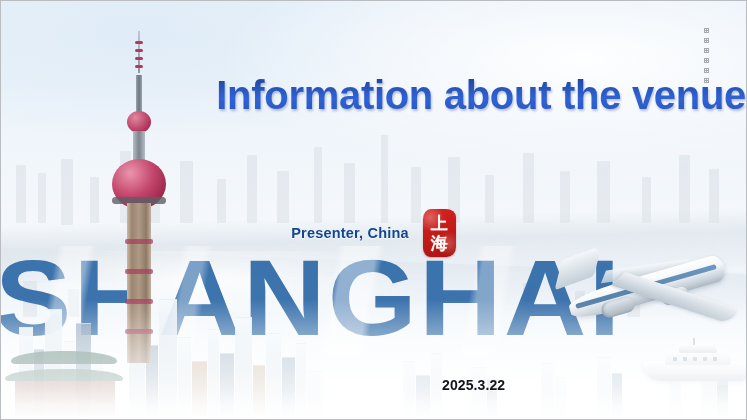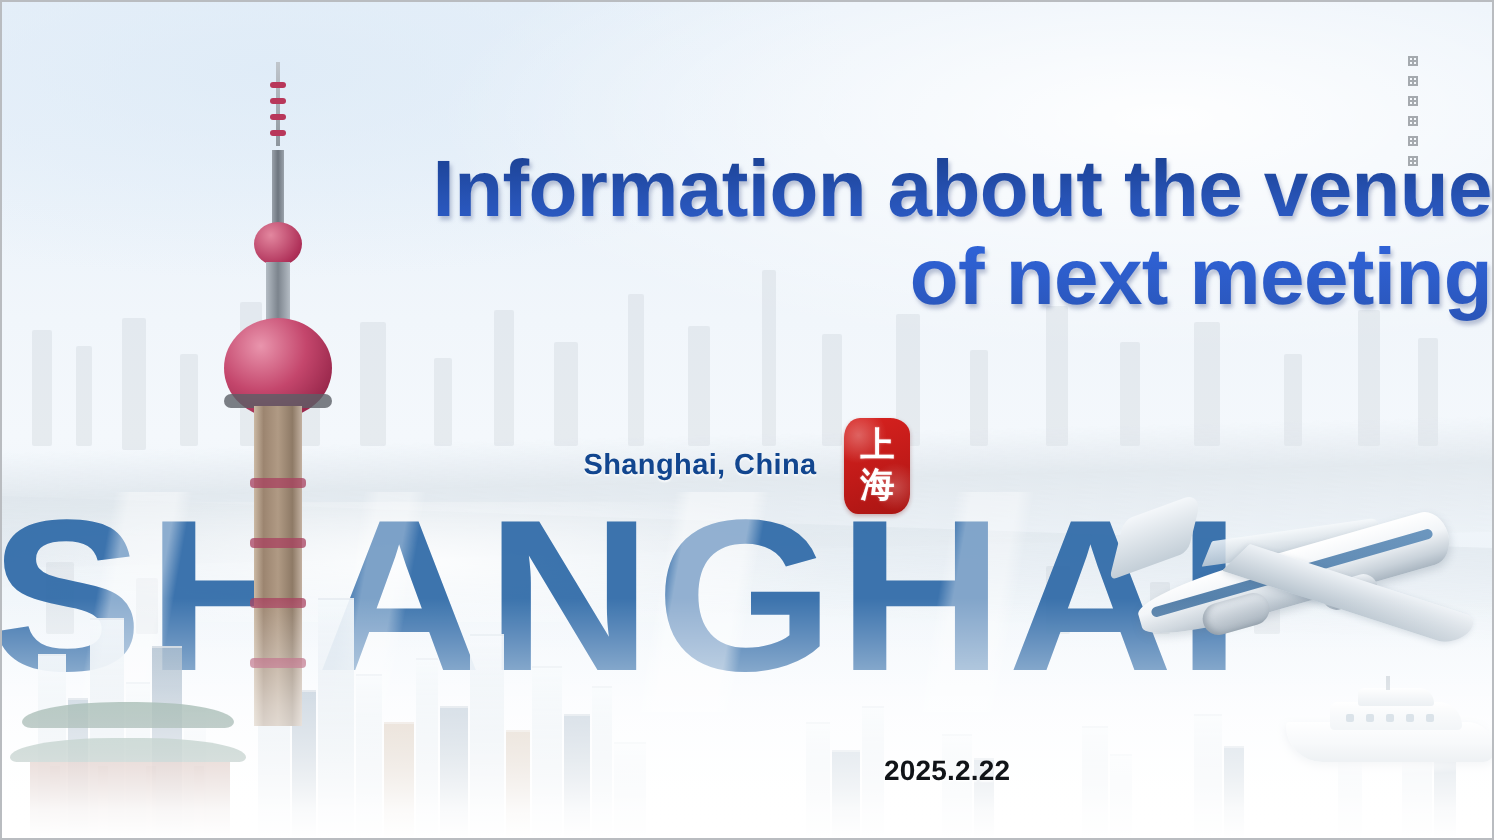--- a/index.html
+++ b/index.html
@@ -464,33 +464,32 @@
     <div class="y-win" style="left:40px;"></div>
     <div class="y-win" style="left:50px;"></div>
     <div class="y-win" style="left:60px;"></div>
     <div class="y-win" style="left:70px;"></div>
   </div>
 
   <div class="mist"></div>
 
   <div class="title">
     <span>Information about the venue</span>
-    <span class="title-l2">of next meeting</span>
   </div>
 
   <div class="subtitle-row">
-    <div class="subtitle">Shanghai, China</div>
+    <div class="subtitle">Presenter, China</div>
     <div class="seal">
       <span class="seal-ch">上</span>
       <span class="seal-ch">海</span>
     </div>
   </div>
 
   <div class="presenter">
-    <div>2025.2.22</div>
+    <div>2025.3.22</div>
   </div>
 
   <div class="dots">
     <div class="dot"></div>
     <div class="dot"></div>
     <div class="dot"></div>
     <div class="dot"></div>
     <div class="dot"></div>
     <div class="dot"></div>
   </div>

